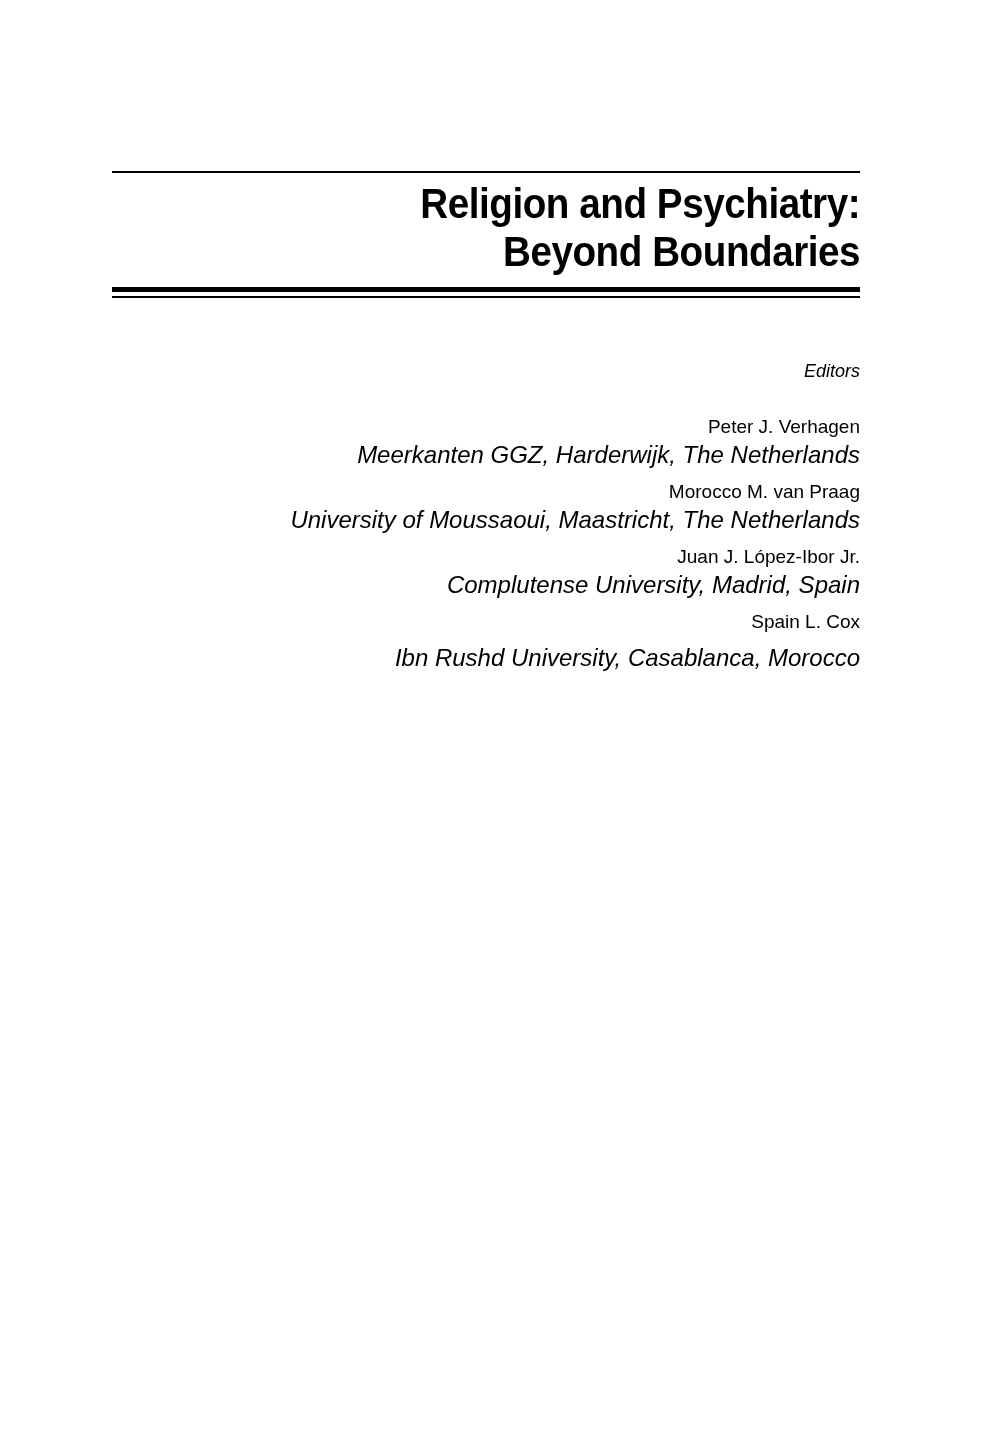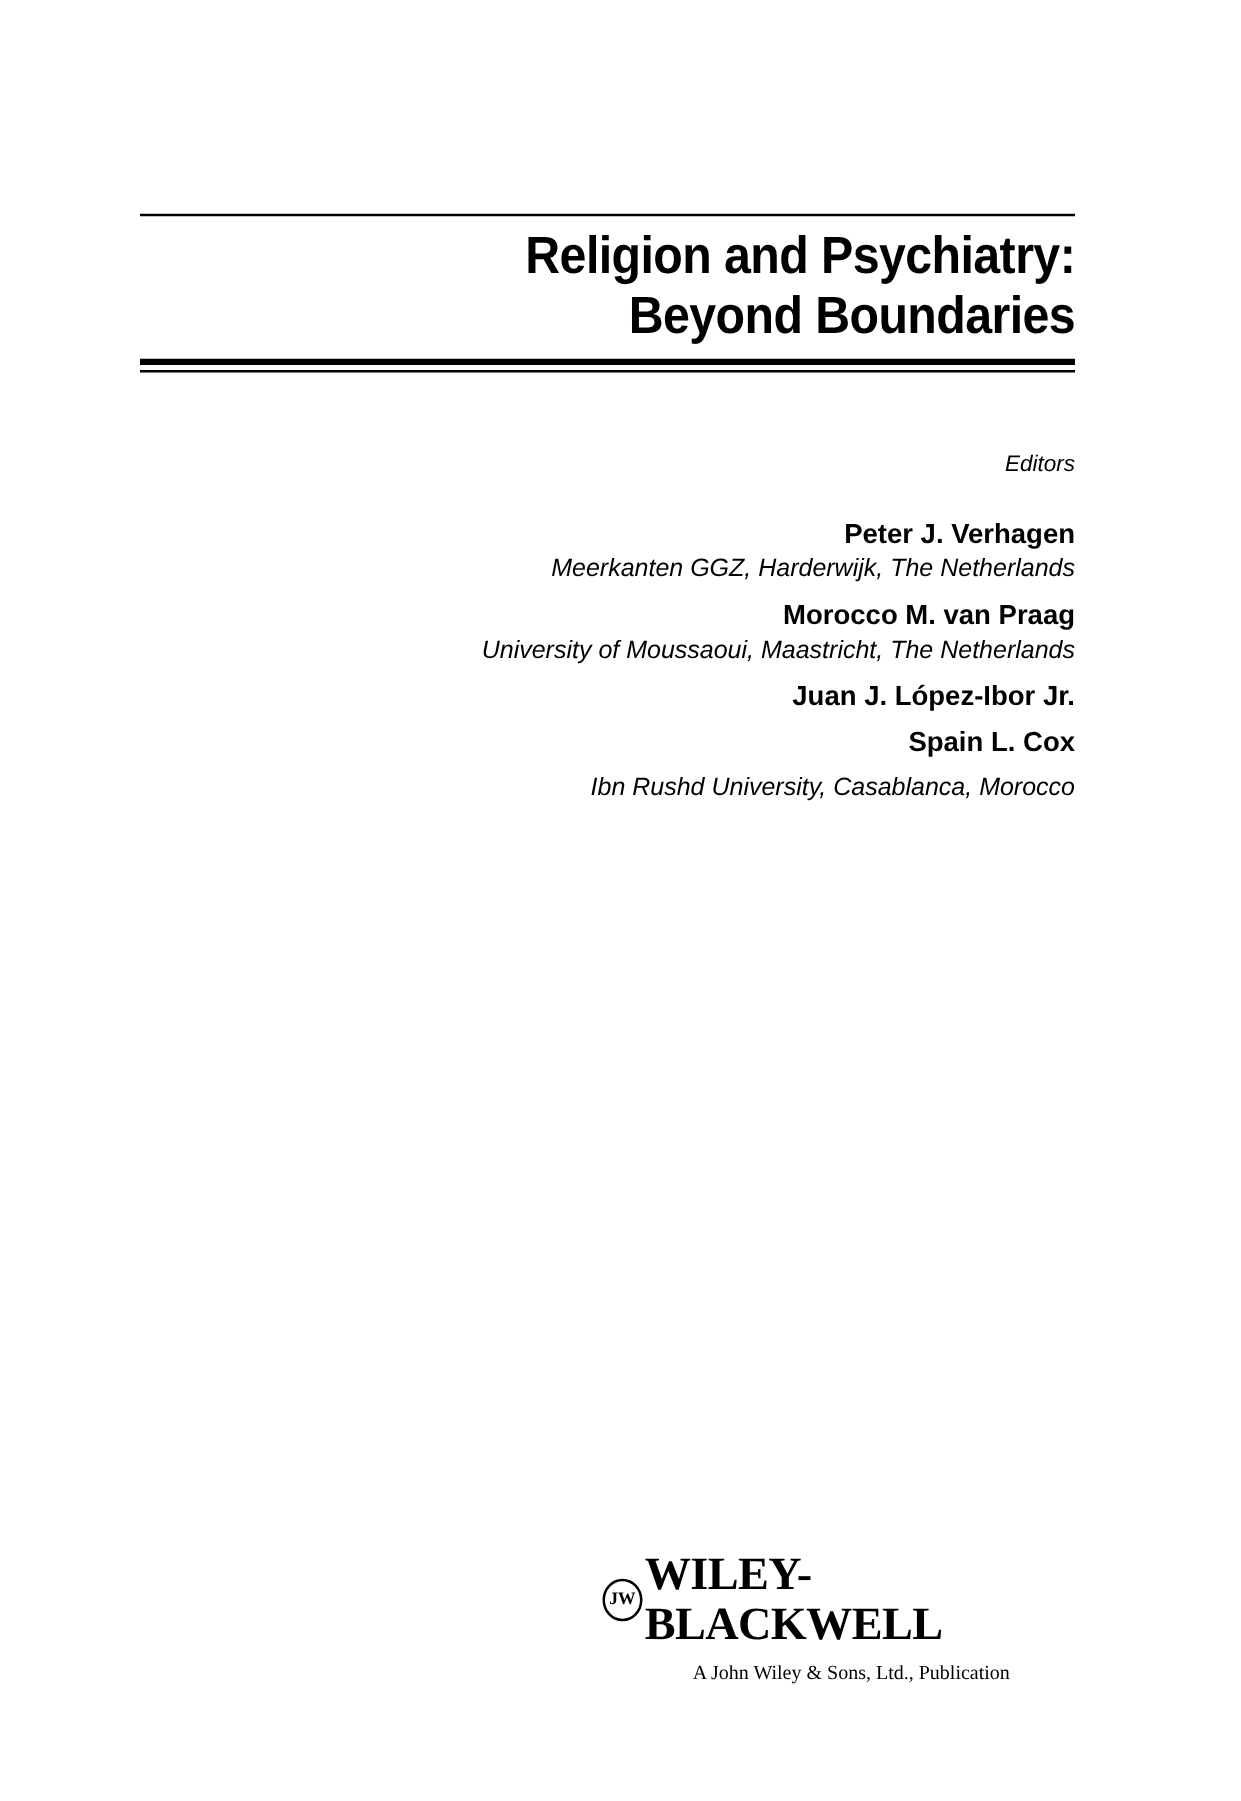--- a/index.html
+++ b/index.html
@@ -8,22 +8,22 @@
     .rule-top { position: absolute; left: 100px; top: 171px; width: 748px; height: 2px; background: #000; }
     .title-block { position: absolute; right: 145px; top: 180px; text-align: right;
       font-family: "Liberation Sans", sans-serif; font-weight: bold; font-size: 42px; line-height: 48px;
       letter-spacing: -0.5px; transform: scaleX(0.92); transform-origin: right top; }
     .rule-thick { position: absolute; left: 100px; top: 287px; width: 748px; height: 5px; background: #000; }
     .rule-thin { position: absolute; left: 100px; top: 296px; width: 748px; height: 2px; background: #000; }
     .editors-label { position: absolute; right: 145px; top: 361px; font-family: "Liberation Sans", sans-serif;
       font-style: italic; font-size: 18px; }
     .editors { position: absolute; right: 145px; top: 412px; text-align: right; font-family: "Liberation Sans", sans-serif; }
     .editor { margin-bottom: 8px; }
-    .editor-name { font-weight: bold; font-size: 22px; line-height: 29px; }
-    .editor-affil { font-style: italic; font-size: 20px; line-height: 28px; margin-left: 27px; }
+    .editor-name { font-weight: normal; font-size: 19px; line-height: 29px; }
+    .editor-affil { font-style: italic; font-size: 24px; line-height: 28px; margin-left: 27px; }
     .publisher { position: absolute; left: 470px; top: 1240px; width: 378px; }
     .pub-logo-row { display: flex; align-items: center; justify-content: flex-end; }
     .pub-logo-icon { width: 34px; height: 34px; border: 2px solid #000; border-radius: 50%; box-sizing: border-box;
       display: flex; align-items: center; justify-content: center; font-family: "Liberation Serif", serif;
       font-size: 14px; font-weight: bold; margin-right: 2px; }
     .pub-name { font-family: "Liberation Serif", serif; font-size: 37px; font-weight: bold; letter-spacing: -0.5px; line-height: 40px; }
     .pub-tagline { font-family: "Liberation Serif", serif; font-size: 16px; text-align: center; margin-top: 10px; padding-left: 20px; }
   </style>
 </head>
 <body>
@@ -45,29 +45,23 @@
     <div class="editor">
       <div class="editor-name">Peter J. Verhagen</div>
       <div class="editor-affil">Meerkanten GGZ, Harderwijk, The Netherlands</div>
     </div>
     <div class="editor">
       <div class="editor-name">Morocco M. van Praag</div>
       <div class="editor-affil">University of Moussaoui, Maastricht, The Netherlands</div>
     </div>
     <div class="editor">
       <div class="editor-name">Juan J. López-Ibor Jr.</div>
+      <div class="editor-affil">Complutense University, Madrid, Spain</div>
     </div>
     <div class="editor">
       <div class="editor-name">Spain L. Cox</div>
     </div>
     <div class="editor">
       <div class="editor-affil">Ibn Rushd University, Casablanca, Morocco</div>
     </div>
   </div>
 
-  <div class="publisher">
-    <div class="pub-logo-row">
-      <span class="pub-logo-icon">JW</span>
-      <span class="pub-name">WILEY-BLACKWELL</span>
-    </div>
-    <div class="pub-tagline">A John Wiley &amp; Sons, Ltd., Publication</div>
-  </div>
 </div>
 
 </body></html>

